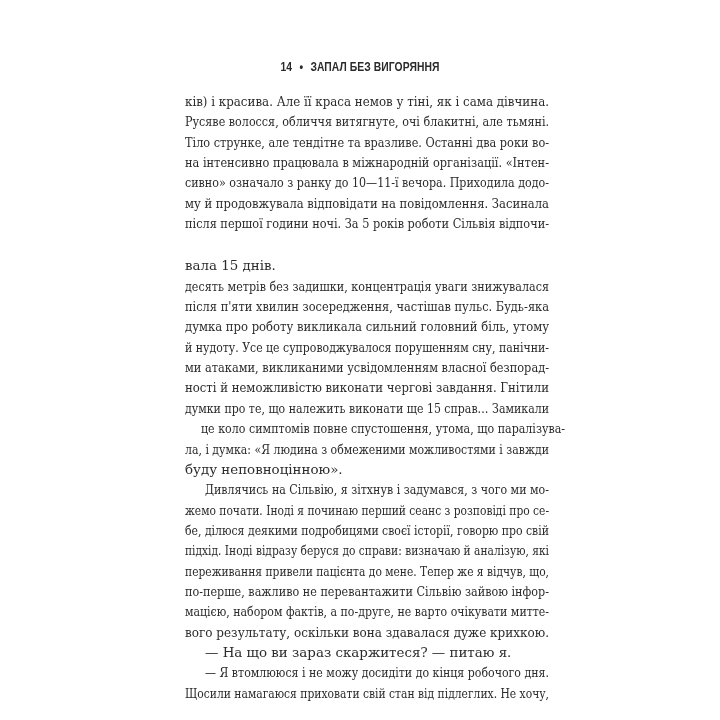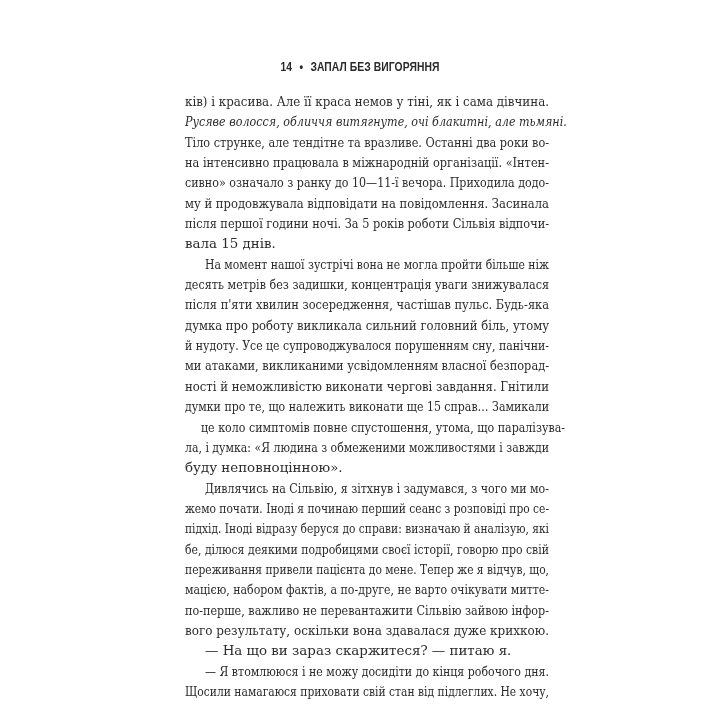--- a/index.html
+++ b/index.html
@@ -67,43 +67,42 @@
 
 <div class="page">
   <div class="running-head">
     <span>14</span>
     <span class="bullet">•</span>
     <span>ЗАПАЛ БЕЗ ВИГОРЯННЯ</span>
   </div>
 
   <div class="text-block" id="text-block">
       <div class="line" style="display: block; transform-origin: 0px 0px; width: 411.344px; padding-left: 0px; text-align: center; text-align-last: left;"><span style="display: inline-block; margin-left: 0px; transform: scaleX(0.884905); transform-origin: 0px 0px;">ків) і красива. Але її краса немов у тіні, як і сама дівчина.</span></div>
-      <div class="line" style="display: block; transform-origin: 0px 0px; width: 436.766px; padding-left: 0px; text-align: center; text-align-last: left; font-style: italic;"><span style="display: inline-block; margin-left: 0px; transform: scaleX(0.833399); transform-origin: 0px 0px;">Русяве волосся, обличчя витягнуте, очі блакитні, але тьмяні.</span></div>
+      <div class="line" style="display: block; transform-origin: 0px 0px; width: 436.766px; padding-left: 0px; text-align: center; text-align-last: left;"><span style="display: inline-block; margin-left: 0px; transform: scaleX(0.833399); transform-origin: 0px 0px;">Русяве волосся, обличчя витягнуте, очі блакитні, але тьмяні.</span></div>
       <div class="line" style="display: block; transform-origin: 0px 0px; width: 432.156px; padding-left: 0px; text-align: left; text-align-last: left;"><span style="display: inline-block; margin-left: 0px; transform: scaleX(0.842288); transform-origin: 0px 0px;">Тіло струнке, але тендітне та вразливе. Останні два роки во-</span></div>
       <div class="line" style="display: block; transform-origin: 0px 0px; width: 429.859px; padding-left: 0px; text-align: left; text-align-last: left;"><span style="display: inline-block; margin-left: 0px; transform: scaleX(0.846789); transform-origin: 0px 0px;">на інтенсивно працювала в міжнародній організації. «Інтен-</span></div>
       <div class="line" style="display: block; transform-origin: 0px 0px; width: 439.266px; padding-left: 0px; text-align: left; text-align-last: left;"><span style="display: inline-block; margin-left: 0px; transform: scaleX(0.828656); transform-origin: 0px 0px;">сивно» означало з ранку до 10—11-ї вечора. Приходила додо-</span></div>
       <div class="line" style="display: block; transform-origin: 0px 0px; width: 421.391px; padding-left: 0px; text-align: right; text-align-last: left; text-decoration: underline;"><span style="display: inline-block; margin-left: 0px; transform: scaleX(0.863807); transform-origin: 0px 0px;">му й продовжувала відповідати на повідомлення. Засинала</span></div>
       <div class="line" style="display: block; transform-origin: 0px 0px; width: 431.375px; padding-left: 0px; text-align: right; text-align-last: left;"><span style="display: inline-block; margin-left: 0px; transform: scaleX(0.843813); transform-origin: 0px 0px;">після першої години ночі. За 5 років роботи Сільвія відпочи-</span></div>
-      <div class="line last" style="display: block;">вала 15 днів.</div>
-      <div class="line indent" style="display: block; transform-origin: 0px 0px; width: 445.109px; padding-left: 0px; text-align: left; text-align-last: left;"><span style="display: inline-block; margin-left: 20px; transform: scaleX(0.809204); transform-origin: 0px 0px;">На момент нашої зустрічі вона не могла пройти більше ніж</span></div>
+      <div class="line last" style="display: block; margin-top: 22px;">вала 15 днів.</div>
       <div class="line" style="display: block; transform-origin: 0px 0px; width: 437.016px; padding-left: 0px; text-align: left; text-align-last: left;"><span style="display: inline-block; margin-left: 0px; transform: scaleX(0.832922); transform-origin: 0px 0px;">десять метрів без задишки, концентрація уваги знижувалася</span></div>
       <div class="line" style="display: block; transform-origin: 0px 0px; width: 428.234px; padding-left: 0px; text-align: right; text-align-last: left;"><span style="display: inline-block; margin-left: 0px; transform: scaleX(0.850002); transform-origin: 0px 0px;">після п'яти хвилин зосередження, частішав пульс. Будь-яка</span></div>
       <div class="line" style="display: block; transform-origin: 0px 0px; width: 420.406px; padding-left: 0px; text-align: left; text-align-last: left;"><span style="display: inline-block; margin-left: 0px; transform: scaleX(0.865829); transform-origin: 0px 0px;">думка про роботу викликала сильний головний біль, утому</span></div>
       <div class="line" style="display: block; transform-origin: 0px 0px; width: 446.469px; padding-left: 0px; text-align: left; text-align-last: left;"><span style="display: inline-block; margin-left: 0px; transform: scaleX(0.815287); transform-origin: 0px 0px;">й нудоту. Усе це супроводжувалося порушенням сну, панічни-</span></div>
       <div class="line" style="display: block; transform-origin: 0px 0px; width: 429.234px; padding-left: 0px; text-align: left; text-align-last: left;"><span style="display: inline-block; margin-left: 0px; transform: scaleX(0.848022); transform-origin: 0px 0px;">ми атаками, викликаними усвідомленням власної безпорад-</span></div>
       <div class="line" style="display: block; transform-origin: 0px 0px; width: 417.938px; padding-left: 0px; text-align: left; text-align-last: left;"><span style="display: inline-block; margin-left: 0px; transform: scaleX(0.870944); transform-origin: 0px 0px;">ності й неможливістю виконати чергові завдання. Гнітили</span></div>
       <div class="line" style="display: block; transform-origin: 0px 0px; width: 444px; padding-left: 0px; text-align: left; text-align-last: left;"><span style="display: inline-block; margin-left: 0px; transform: scaleX(0.81982); transform-origin: 0px 0px;">думки про те, що належить виконати ще 15 справ… Замикали</span></div>
       <div class="line" style="display: block; transform-origin: 0px 0px; width: 440.375px; padding-left: 0px; text-align: left; text-align-last: left; margin-left: 16px;"><span style="display: inline-block; margin-left: 0px; transform: scaleX(0.826568); transform-origin: 0px 0px;">це коло симптомів повне спустошення, утома, що паралізува-</span></div>
       <div class="line" style="display: block; transform-origin: 0px 0px; width: 446.312px; padding-left: 0px; text-align: left; text-align-last: left;"><span style="display: inline-block; margin-left: 0px; transform: scaleX(0.815572); transform-origin: 0px 0px;">ла, і думка: «Я людина з обмеженими можливостями і завжди</span></div>
       <div class="line last" style="display: block;">буду неповноцінною».</div>
       <div class="line indent" style="display: block; transform-origin: 0px 0px; width: 437.219px; padding-left: 0px; text-align: left; text-align-last: left;"><span style="display: inline-block; margin-left: 20px; transform: scaleX(0.824508); transform-origin: 0px 0px;">Дивлячись на Сільвію, я зітхнув і задумався, з чого ми мо-</span></div>
       <div class="line" style="display: block; transform-origin: 0px 0px; width: 455.922px; padding-left: 0px; text-align: left; text-align-last: left;"><span style="display: inline-block; margin-left: 0px; transform: scaleX(0.798382); transform-origin: 0px 0px;">жемо почати. Іноді я починаю перший сеанс з розповіді про се-</span></div>
+      <div class="line" style="display: block; transform-origin: 0px 0px; width: 447.688px; padding-left: 0px; text-align: left; text-align-last: left;"><span style="display: inline-block; margin-left: 0px; transform: scaleX(0.813067); transform-origin: 0px 0px;">бе, ділюся деякими подробицями своєї історії, говорю про свій</span></div>
       <div class="line" style="display: block; transform-origin: 0px 0px; width: 457.328px; padding-left: 0px; text-align: left; text-align-last: left;"><span style="display: inline-block; margin-left: 0px; transform: scaleX(0.795927); transform-origin: 0px 0px;">підхід. Іноді відразу беруся до справи: визначаю й аналізую, які</span></div>
-      <div class="line" style="display: block; transform-origin: 0px 0px; width: 447.688px; padding-left: 0px; text-align: left; text-align-last: left;"><span style="display: inline-block; margin-left: 0px; transform: scaleX(0.813067); transform-origin: 0px 0px;">бе, ділюся деякими подробицями своєї історії, говорю про свій</span></div>
       <div class="line" style="display: block; transform-origin: 0px 0px; width: 455.734px; padding-left: 0px; text-align: left; text-align-last: left;"><span style="display: inline-block; margin-left: 0px; transform: scaleX(0.798711); transform-origin: 0px 0px;">переживання привели пацієнта до мене. Тепер же я відчув, що,</span></div>
+      <div class="line" style="display: block; transform-origin: 0px 0px; width: 435.719px; padding-left: 0px; text-align: left; text-align-last: left;"><span style="display: inline-block; margin-left: 0px; transform: scaleX(0.835401); transform-origin: 0px 0px;">по-перше, важливо не перевантажити Сільвію зайвою інфор-</span></div>
       <div class="line" style="display: block; transform-origin: 0px 0px; width: 444.875px; padding-left: 0px; text-align: left; text-align-last: left;"><span style="display: inline-block; margin-left: 0px; transform: scaleX(0.818207); transform-origin: 0px 0px;">мацією, набором фактів, а по-друге, не варто очікувати митте-</span></div>
-      <div class="line" style="display: block; transform-origin: 0px 0px; width: 435.719px; padding-left: 0px; text-align: left; text-align-last: left;"><span style="display: inline-block; margin-left: 0px; transform: scaleX(0.835401); transform-origin: 0px 0px;">по-перше, важливо не перевантажити Сільвію зайвою інфор-</span></div>
       <div class="line last" style="display: block; transform-origin: 0px 0px; width: 406.062px; padding-left: 0px; text-align: left; text-align-last: left;"><span style="display: inline-block; margin-left: 0px; transform: scaleX(0.896414); transform-origin: 0px 0px;">вого результату, оскільки вона здавалася дуже крихкою.</span></div>
       <div class="line indent last" style="display: block;">— На що ви зараз скаржитеся? — питаю я.</div>
       <div class="line indent" style="display: block; transform-origin: 0px 0px; width: 438.938px; padding-left: 0px; text-align: right; text-align-last: left;"><span style="display: inline-block; margin-left: 20px; transform: scaleX(0.821125); transform-origin: 0px 0px;">— Я втомлююся і не можу досидіти до кінця робочого дня.</span></div>
       <div class="line" style="display: block; transform-origin: 0px 0px; width: 453.531px; padding-left: 0px; text-align: left; text-align-last: left;"><span style="display: inline-block; margin-left: 0px; transform: scaleX(0.802591); transform-origin: 0px 0px;">Щосили намагаюся приховати свій стан від підлеглих. Не хочу,</span></div>
     </div>
 </div>
 
 </body></html>

